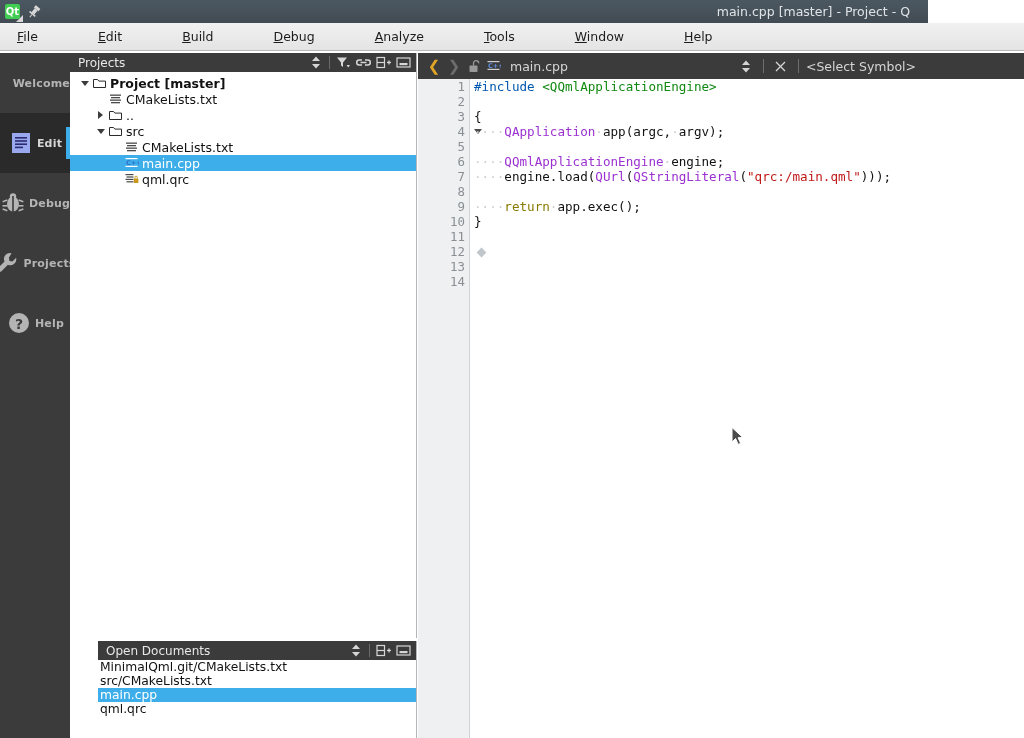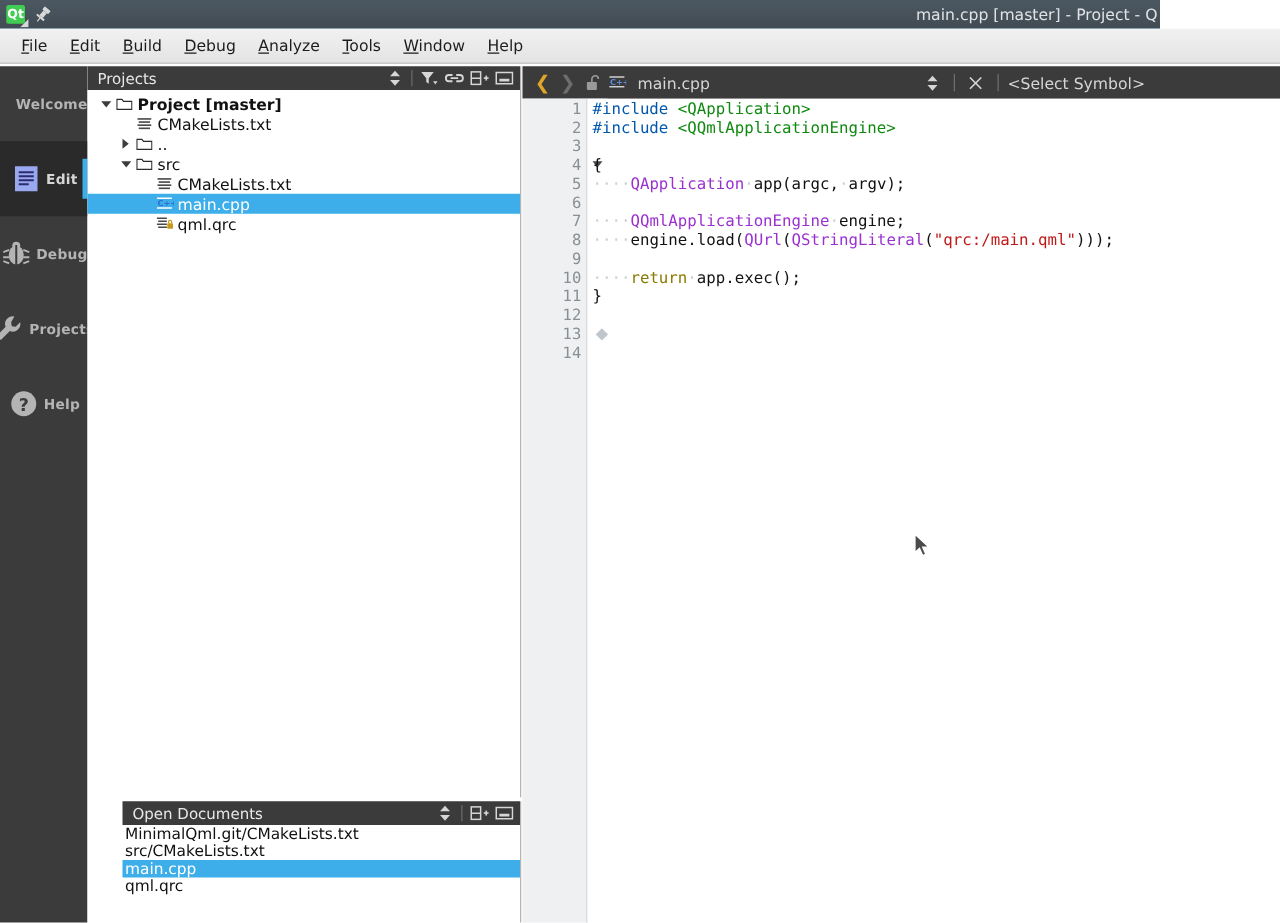--- a/index.html
+++ b/index.html
@@ -25,31 +25,31 @@
     text-align: center; font-family: "DejaVu Sans", sans-serif;
     position: relative;
   }
   .qtlogo::after {
     content:""; position:absolute; right:-3px; bottom:-3px;
     width:7px; height:7px; background:#d8d8d8;
     clip-path: polygon(0 100%, 100% 0, 100% 100%);
   }
   .pinicon { width: 16px; height: 16px; position: relative; }
   .tb-title {
-    position: absolute; right: 0; top: 0; height: 24px; line-height: 24px;
+    position: absolute; right: 16px; top: 0; height: 24px; line-height: 24px;
     color: #dfe3e6; font-size: 12.5px; white-space: nowrap;
     padding-right: 2px;
   }
 
   
   .menubar {
     position: absolute; left: 0; top: 23px; width: 1024px; height: 28px;
     background: linear-gradient(#f1f1f1, #e4e4e4);
     border-bottom: 1px solid #b8b8b8;
-    display: flex; align-items: center; padding-left: 8px;
+    display: flex; align-items: center; padding-left: 8px; gap: 42px;
   }
   .menuitem {
     font-size: 12.5px; color: #1c1c1c; padding: 3px 9px; cursor: default;
     white-space: nowrap;
   }
   .menuitem u { text-decoration: underline; }
 
   
   .modebar {
     position: absolute; left: 0; top: 53px; width: 70px; height: 685px;
@@ -515,21 +515,20 @@
     <div class="foldcol">
       <div class="foldmark"></div>
         <div class="foldmark"></div>
         <div class="foldmark"></div>
       <div class="foldmark">
           <div class="foldtri"></div>
         </div>
     </div>
 
     <div class="lines">
-        <div class="ln"><span class="k-pre">#include </span><span class="k-inc">&lt;QApplication&gt;</span></div>
         <div class="ln"><span class="k-pre">#include </span><span class="k-inc">&lt;QQmlApplicationEngine&gt;</span></div>
         <div class="ln"></div>
         <div class="ln"><span class="k-pl">{</span></div>
         <div class="ln"><span class="k-ws">····</span><span class="k-typ">QApplication</span><span class="k-ws">·</span><span class="k-pl">app(argc,</span><span class="k-ws">·</span><span class="k-pl">argv);</span></div>
         <div class="ln"></div>
         <div class="ln"><span class="k-ws">····</span><span class="k-typ">QQmlApplicationEngine</span><span class="k-ws">·</span><span class="k-pl">engine;</span></div>
         <div class="ln"><span class="k-ws">····</span><span class="k-pl">engine.load(</span><span class="k-typ">QUrl</span><span class="k-pl">(</span><span class="k-typ">QStringLiteral</span><span class="k-pl">(</span><span class="k-str">"qrc:/main.qml"</span><span class="k-pl">)));</span></div>
         <div class="ln"></div>
         <div class="ln"><span class="k-ws">····</span><span class="k-kw">return</span><span class="k-ws">·</span><span class="k-pl">app.exec();</span></div>
         <div class="ln"><span class="k-pl">}</span></div>

